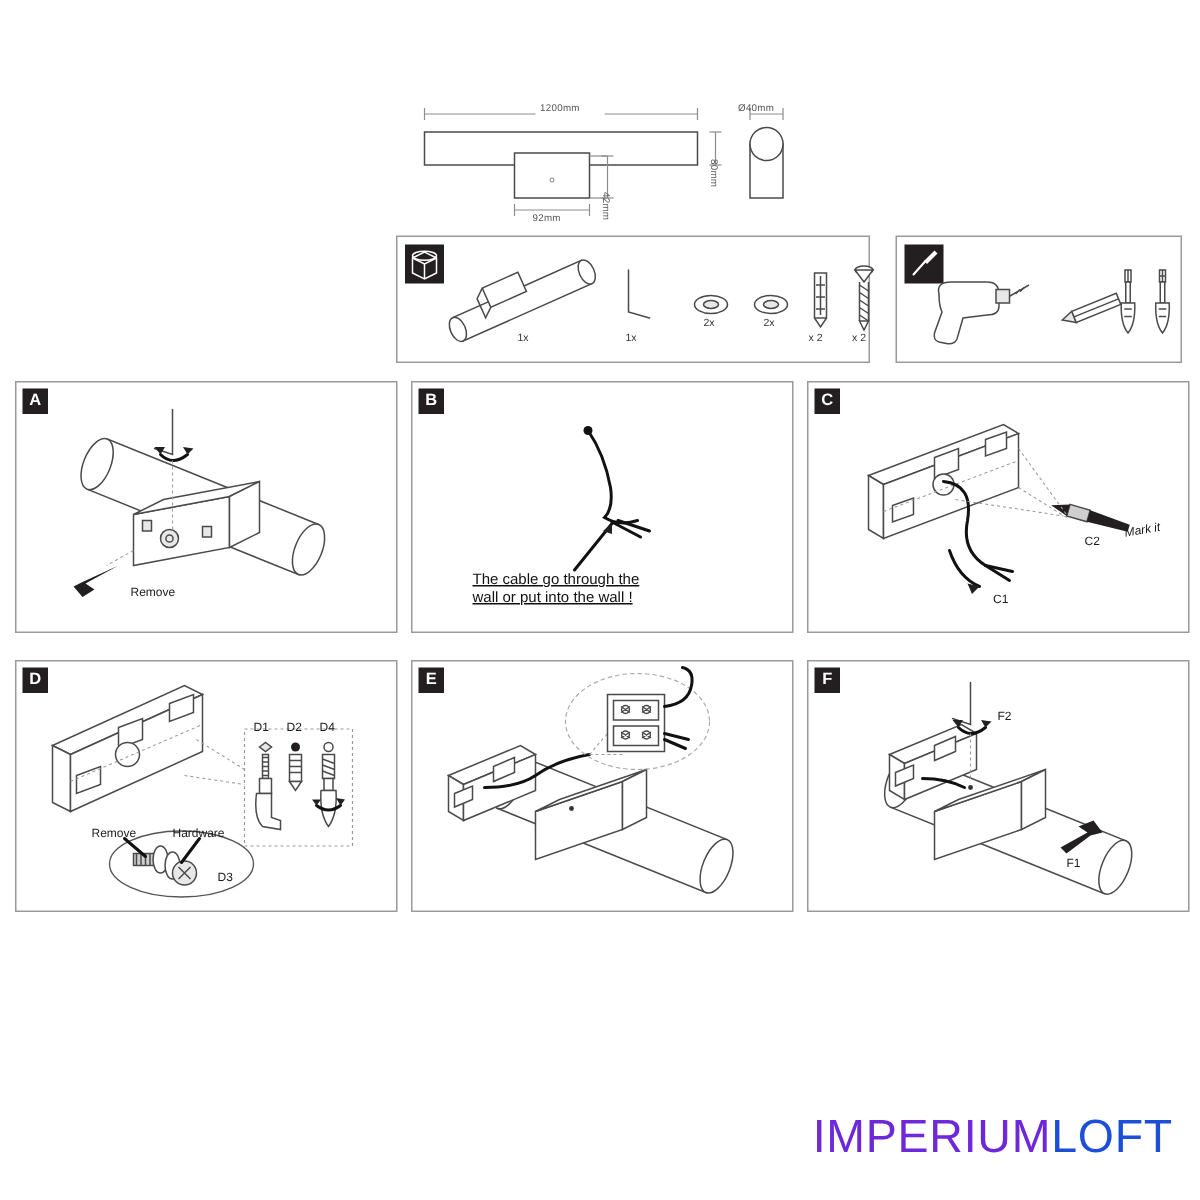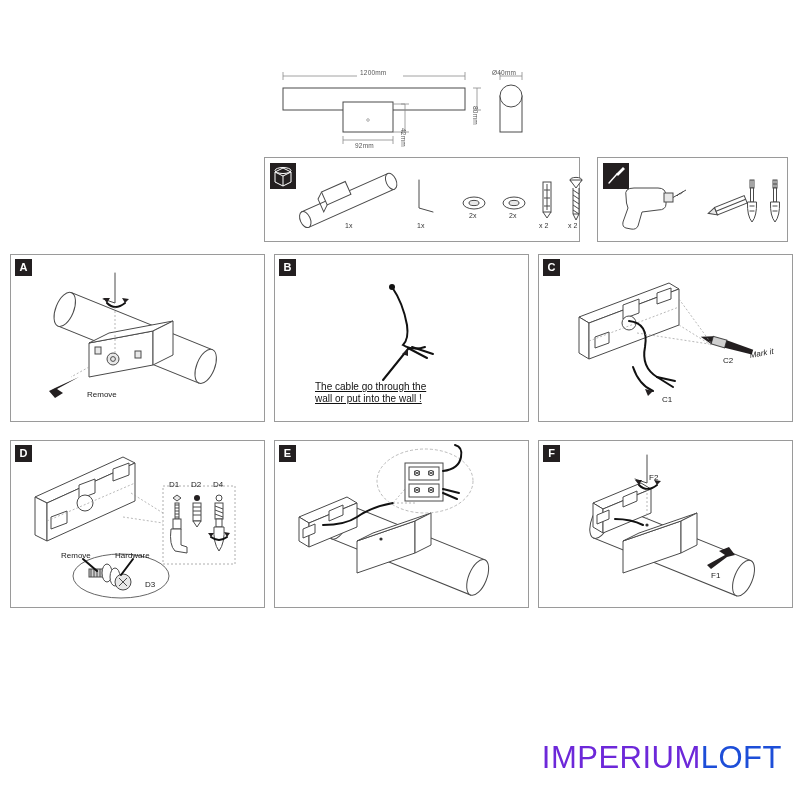--- a/index.html
+++ b/index.html
@@ -497,21 +497,21 @@
       <path class="ln-b" d="M76 78 Q92 78 104 84" stroke-width="1.8"></path>
 
       <path class="ln" d="M108 14 L108 42 L96 38" stroke-width="1.8" stroke-linecap="round"></path>
       <path class="ln-b" d="M100 44 Q108 52 118 44" stroke-width="2" fill="none"></path>
       <path class="fl-k" d="M100 44 L96 39 L103 39 Z"></path>
       <path class="fl-k" d="M118 44 L115 39 L122 40 Z"></path>
       <line class="ln-d" x1="108" y1="48" x2="108" y2="78"></line>
 
       <path class="fl-k" d="M168 124 L186 114 L180 110 L190 106 L196 114 L188 116 L172 128 Z"></path>
     </svg>
-    <span class="lbl-step" style="left:110px; top:32px;">F2</span>
+    <span class="lbl-step" style="left:126px; top:32px;">F2</span>
     <span class="lbl-step" style="left:172px; top:130px;">F1</span>
   </div>
 
   <div id="brand-logo">
     <span class="p1">IMPERIUM</span><span class="p2">LOFT</span>
   </div>
 
 </div>
 
 </body></html>

